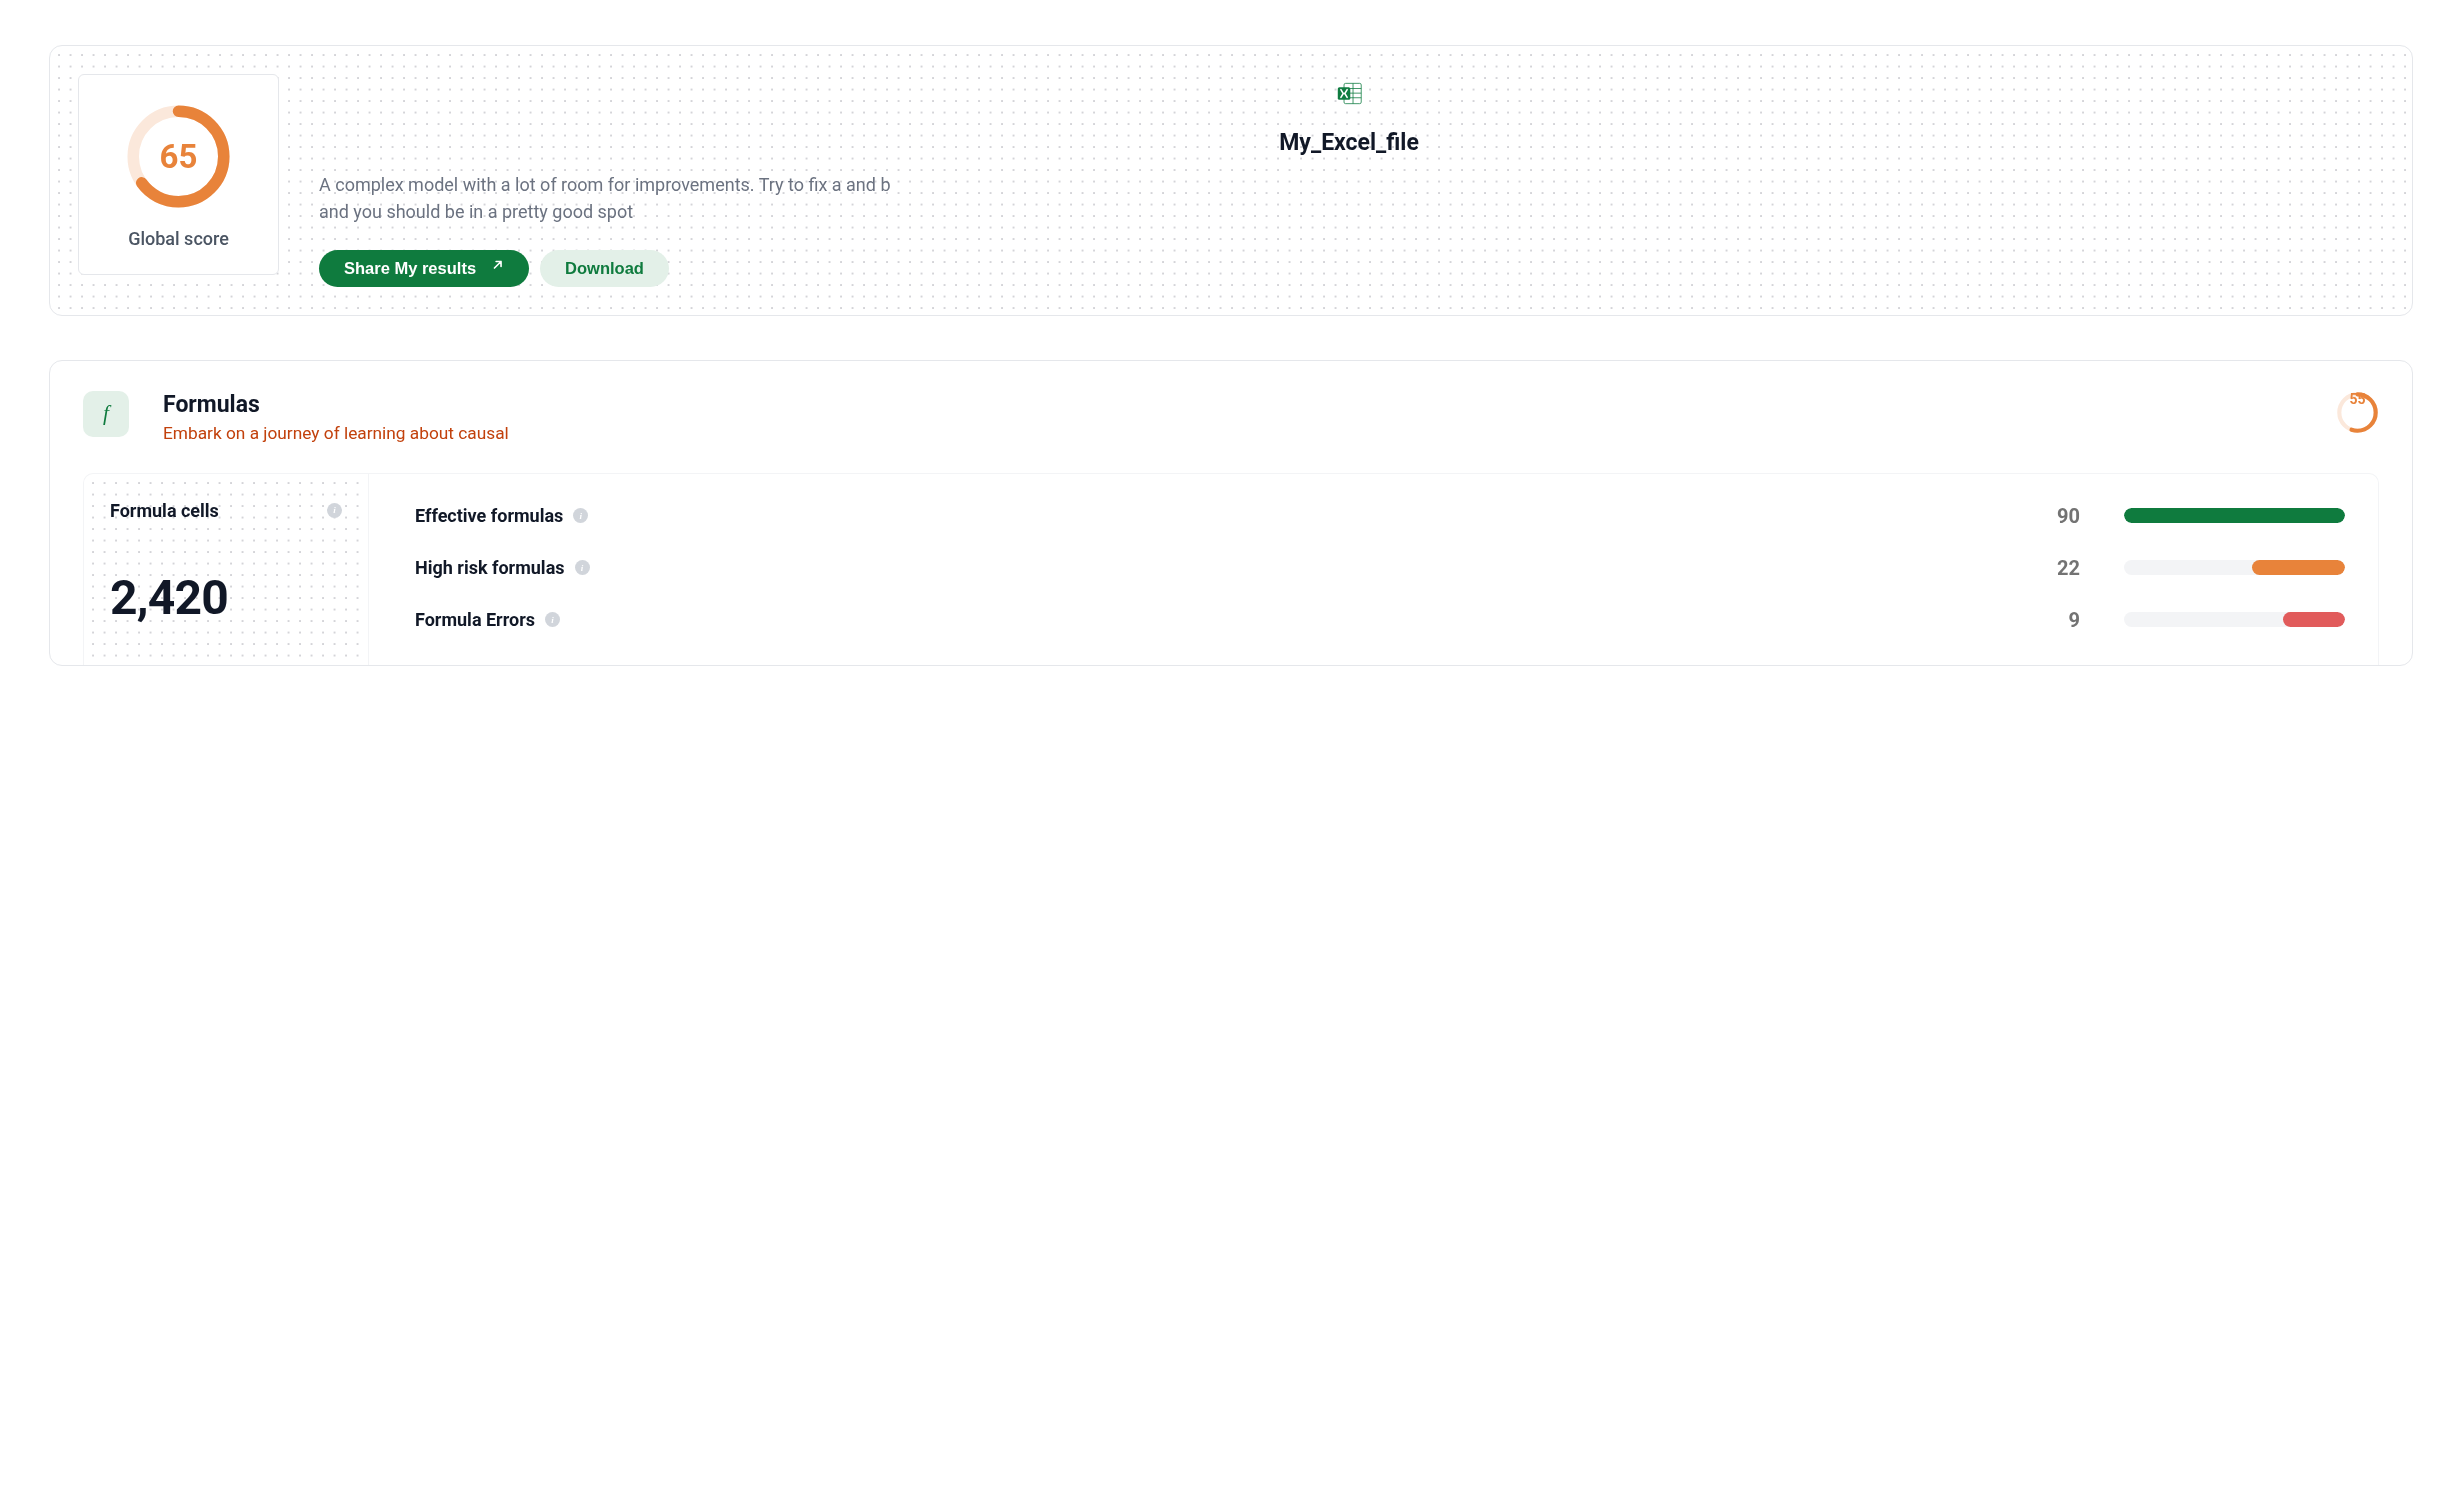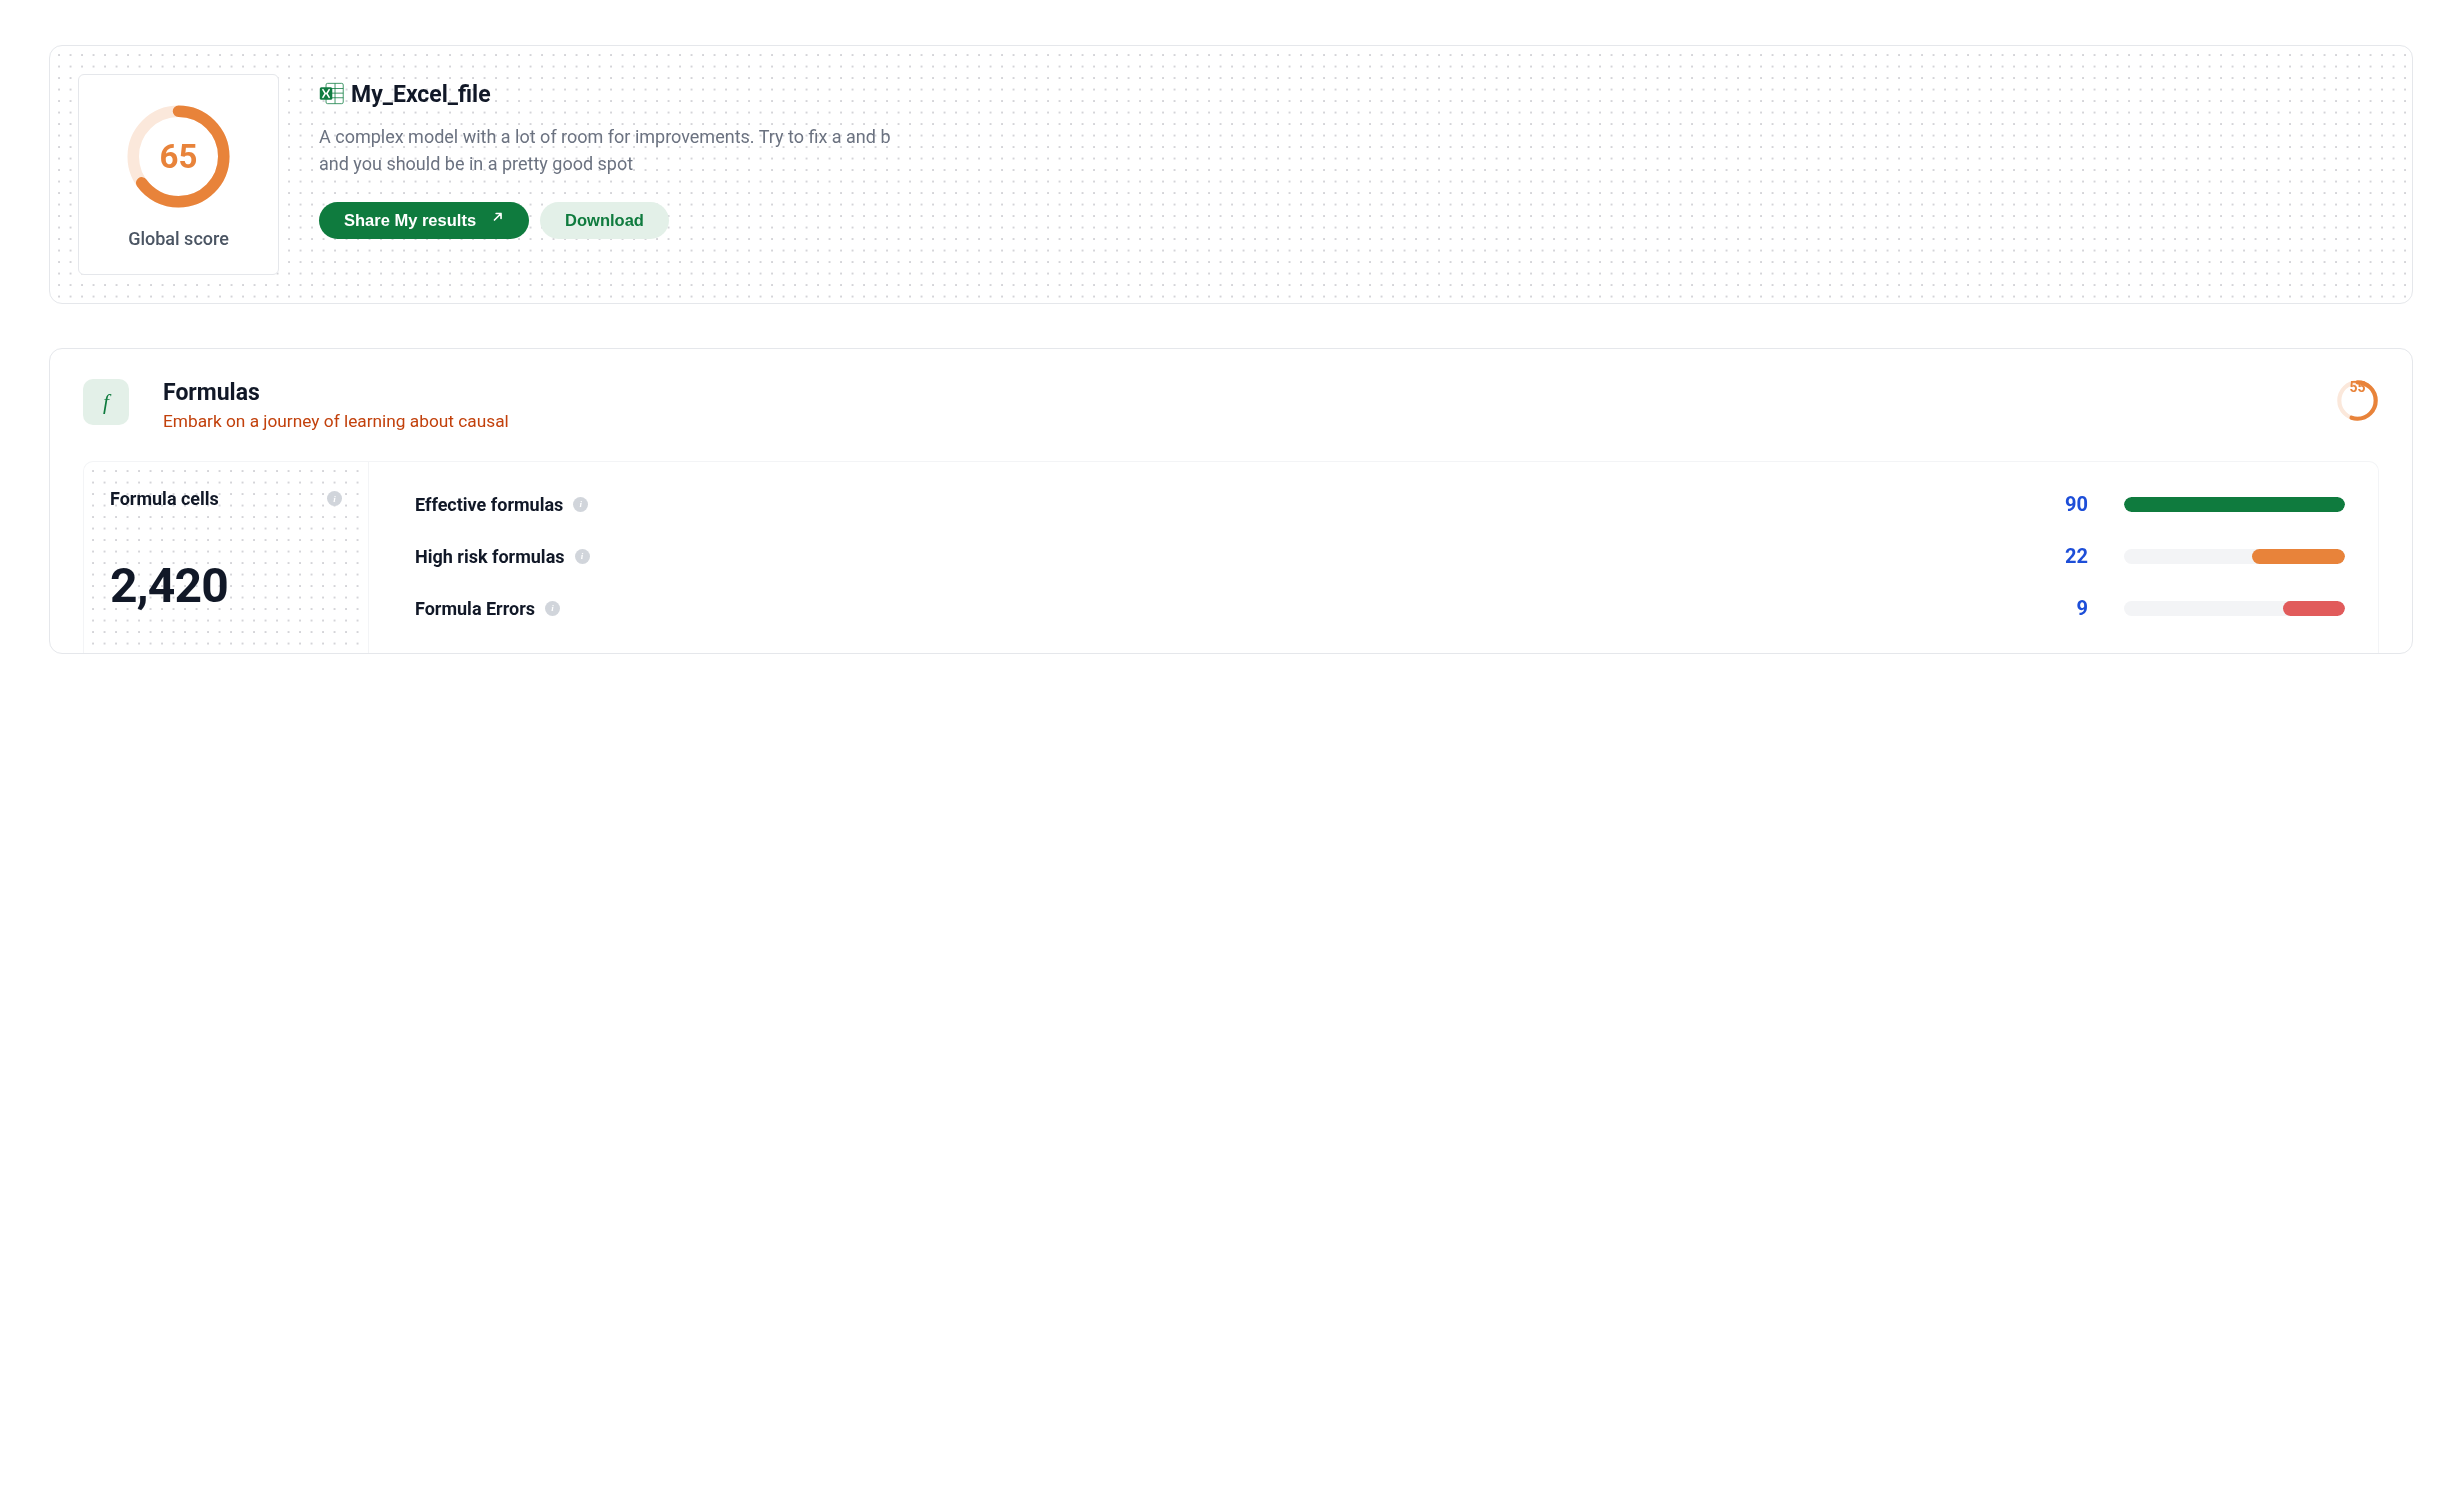--- a/index.html
+++ b/index.html
@@ -57,23 +57,24 @@
     }
     .score-label {
       font-size: 18px;
       color: #4b5563;
       font-weight: 500;
     }
 
     .file-section { flex: 1; padding-top: 6.6px; }
     .file-title-row {
       display: flex;
-      align-items: flex-start;
-      gap: 7px;
+      align-items: center;
+      gap: 23px;
       margin-bottom: 15px;
+      flex-direction: column;
     }
     .excel-icon {
       width: 25px;
       height: 25px;
       flex-shrink: 0;
     }
     .file-name {
       font-size: 23px;
       font-weight: 700;
       color: #111827;
@@ -209,24 +210,24 @@
       color: #111827;
       display: flex;
       align-items: center;
       gap: 10px;
       flex: 0 0 206px;
     }
     .metric-spacer { flex: 1; }
     .metric-value {
       font-size: 20px;
       font-weight: 700;
-      color: #1d4ed8;
+      color: #737373;
       min-width: 41px;
       text-align: right;
-      margin-right: 23px;
+      margin-right: 31px;
     }
     .metric-bar {
       width: 221px;
       height: 15px;
       background: #f3f4f6;
       border-radius: 823px;
       position: relative;
       overflow: hidden;
       flex-shrink: 0;
     }

